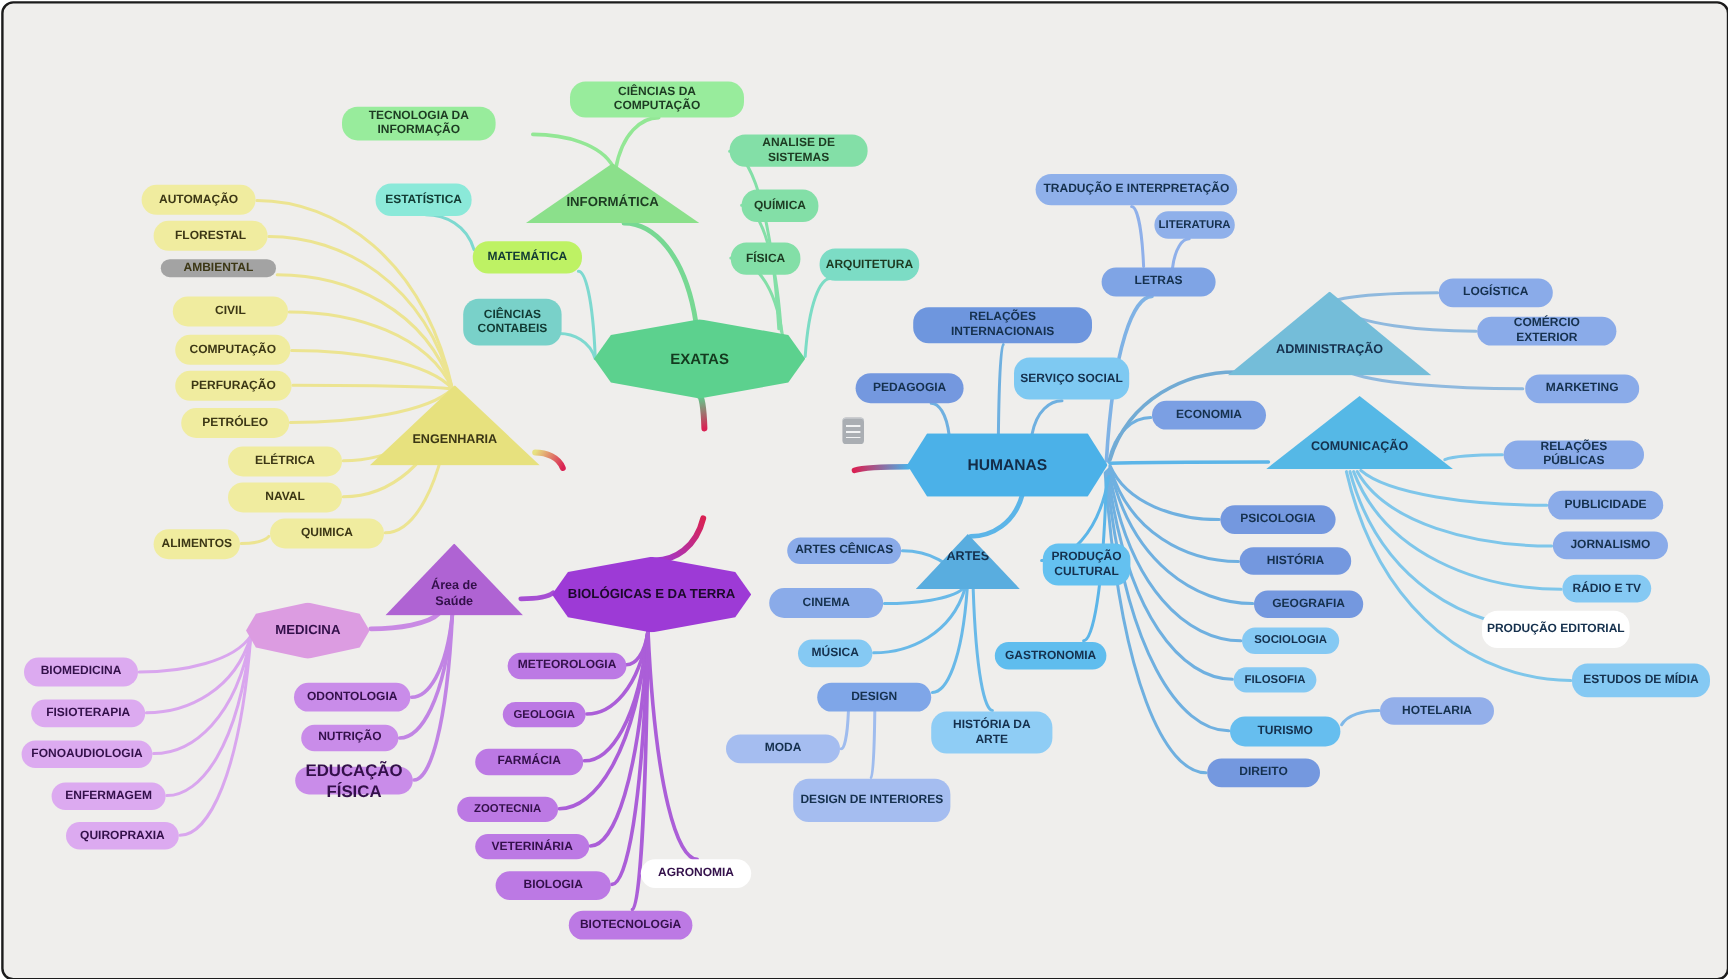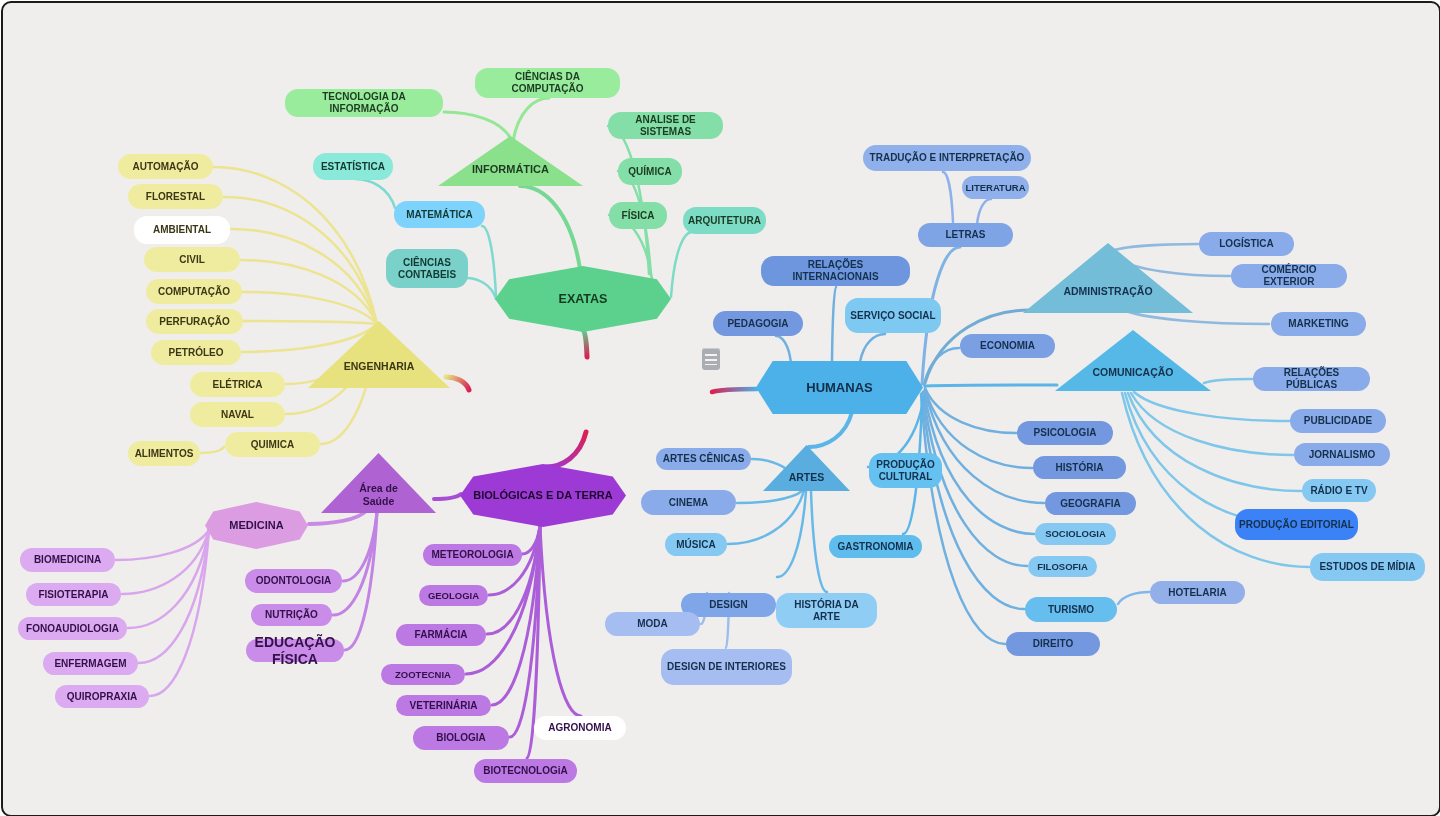--- a/index.html
+++ b/index.html
@@ -137,34 +137,34 @@
         <path d="M 206 527 C 195.5 620.1, 164 660, 136 660" fill="none" stroke="#d9a6ee" stroke-width="2.5" stroke-linecap="round"></path>
         <path d="M 206 527 C 197.15 643.2, 170.6 693, 147 693" fill="none" stroke="#d9a6ee" stroke-width="2.5" stroke-linecap="round"></path>
         <path d="M 374 509 C 368.9 557.3, 353.6 578, 340 578" fill="none" stroke="#c184e4" stroke-width="3" stroke-linecap="round"></path>
         <path d="M 374 509 C 367.4 581.1, 347.6 612, 330 612" fill="none" stroke="#c184e4" stroke-width="3" stroke-linecap="round"></path>
         <path d="M 374 509 C 369.2 605.6, 354.8 647, 342 647" fill="none" stroke="#c184e4" stroke-width="3" stroke-linecap="round"></path>
       </g>
   </svg>
   <div id="nodes-layer">
       <div class="node hexpeak" style="left: 492px; top: 263px; width: 176px; height: 66px; background: rgb(92, 209, 142); color: rgb(20, 58, 31); font-size: 12.5px;"><span class="lbl">EXATAS</span></div>
       <div class="node tri" style="left: 435px; top: 133px; width: 145px; height: 50px; background: rgb(139, 224, 139); color: rgb(29, 59, 34); font-size: 11px; justify-content: flex-end; padding-bottom: 10px;"><span class="lbl">INFORMÁTICA</span></div>
-      <div class="node pill" style="left: 282px; top: 86px; width: 158px; height: 28px; background: rgb(152, 236, 156); color: rgb(29, 59, 34); font-size: 10px;"><span class="lbl">TECNOLOGIA DA INFORMAÇÃO</span></div>
+      <div class="node pill" style="left: 282px; top: 86px; width: 128px; height: 28px; background: rgb(152, 236, 156); color: rgb(29, 59, 34); font-size: 10px;"><span class="lbl">TECNOLOGIA DA INFORMAÇÃO</span></div>
       <div class="node pill" style="left: 472px; top: 65px; width: 145px; height: 30px; background: rgb(152, 236, 156); color: rgb(29, 59, 34); font-size: 10px;"><span class="lbl">CIÊNCIAS DA COMPUTAÇÃO</span></div>
       <div class="node pill" style="left: 605px; top: 109px; width: 115px; height: 27px; background: rgb(131, 223, 167); color: rgb(29, 59, 34); font-size: 10px;"><span class="lbl">ANALISE DE SISTEMAS</span></div>
       <div class="node pill" style="left: 615px; top: 155px; width: 64px; height: 27px; background: rgb(131, 223, 167); color: rgb(29, 59, 34); font-size: 10px;"><span class="lbl">QUÍMICA</span></div>
       <div class="node pill" style="left: 606px; top: 199px; width: 58px; height: 27px; background: rgb(131, 223, 167); color: rgb(29, 59, 34); font-size: 10px;"><span class="lbl">FÍSICA</span></div>
       <div class="node pill" style="left: 680px; top: 204px; width: 83px; height: 27px; background: rgb(124, 220, 197); color: rgb(29, 59, 34); font-size: 10px;"><span class="lbl">ARQUITETURA</span></div>
       <div class="node pill" style="left: 310px; top: 150px; width: 80px; height: 27px; background: rgb(139, 233, 217); color: rgb(18, 58, 51); font-size: 10px;"><span class="lbl">ESTATÍSTICA</span></div>
-      <div class="node pill" style="left: 391px; top: 198px; width: 91px; height: 27px; background: #7dd3fc; color: rgb(18, 58, 51); font-size: 10px;"><span class="lbl">MATEMÁTICA</span></div>
+      <div class="node pill" style="left: 391px; top: 198px; width: 91px; height: 27px; background: #bef264; color: rgb(18, 58, 51); font-size: 10px;"><span class="lbl">MATEMÁTICA</span></div>
       <div class="node pill" style="left: 383px; top: 246px; width: 82px; height: 39px; background: rgb(121, 209, 201); color: rgb(18, 58, 51); font-size: 10px;"><span class="lbl">CIÊNCIAS
 CONTABEIS</span></div>
       <div class="node tri" style="left: 305px; top: 318px; width: 142px; height: 67px; background: rgb(231, 225, 126); color: rgb(60, 55, 21); font-size: 10.5px; justify-content: flex-end; padding-bottom: 16px;"><span class="lbl">ENGENHARIA</span></div>
       <div class="node pill" style="left: 115px; top: 151px; width: 95px; height: 25px; background: rgb(240, 236, 159); color: rgb(60, 55, 21); font-size: 10px;"><span class="lbl">AUTOMAÇÃO</span></div>
       <div class="node pill" style="left: 125px; top: 181px; width: 95px; height: 25px; background: rgb(240, 236, 159); color: rgb(60, 55, 21); font-size: 10px;"><span class="lbl">FLORESTAL</span></div>
-      <div class="node pill" style="left: 131px; top: 213px; width: 96px; height: 28px; background: #ffffff; color: rgb(60, 55, 21); font-size: 10px;"><span class="lbl">AMBIENTAL</span></div>
+      <div class="node pill" style="left: 131px; top: 213px; width: 96px; height: 15px; background: #a3a3a3; color: rgb(60, 55, 21); font-size: 10px;"><span class="lbl">AMBIENTAL</span></div>
       <div class="node pill" style="left: 141px; top: 244px; width: 96px; height: 25px; background: rgb(240, 236, 159); color: rgb(60, 55, 21); font-size: 10px;"><span class="lbl">CIVIL</span></div>
       <div class="node pill" style="left: 143px; top: 276px; width: 96px; height: 25px; background: rgb(240, 236, 159); color: rgb(60, 55, 21); font-size: 10px;"><span class="lbl">COMPUTAÇÃO</span></div>
       <div class="node pill" style="left: 143px; top: 306px; width: 97px; height: 25px; background: rgb(240, 236, 159); color: rgb(60, 55, 21); font-size: 10px;"><span class="lbl">PERFURAÇÃO</span></div>
       <div class="node pill" style="left: 148px; top: 337px; width: 90px; height: 25px; background: rgb(240, 236, 159); color: rgb(60, 55, 21); font-size: 10px;"><span class="lbl">PETRÓLEO</span></div>
       <div class="node pill" style="left: 187px; top: 369px; width: 95px; height: 25px; background: rgb(240, 236, 159); color: rgb(60, 55, 21); font-size: 10px;"><span class="lbl">ELÉTRICA</span></div>
       <div class="node pill" style="left: 187px; top: 399px; width: 95px; height: 25px; background: rgb(240, 236, 159); color: rgb(60, 55, 21); font-size: 10px;"><span class="lbl">NAVAL</span></div>
       <div class="node pill" style="left: 222px; top: 429px; width: 95px; height: 25px; background: rgb(240, 236, 159); color: rgb(60, 55, 21); font-size: 10px;"><span class="lbl">QUIMICA</span></div>
       <div class="node pill" style="left: 125px; top: 438px; width: 72px; height: 25px; background: rgb(240, 236, 159); color: rgb(60, 55, 21); font-size: 10px;"><span class="lbl">ALIMENTOS</span></div>
       <div class="node hex" style="left: 753px; top: 358px; width: 167px; height: 53px; background: rgb(75, 177, 232); color: rgb(19, 44, 71); font-size: 13px;"><span class="lbl">HUMANAS</span></div>
       <div class="node pill" style="left: 710px; top: 308px; width: 90px; height: 25px; background: rgb(116, 152, 223); color: rgb(21, 48, 77); font-size: 10px;"><span class="lbl">PEDAGOGIA</span></div>
@@ -176,35 +176,35 @@
       <div class="node pill" style="left: 957px; top: 331px; width: 95px; height: 24px; background: rgb(123, 159, 227); color: rgb(21, 48, 77); font-size: 10px;"><span class="lbl">ECONOMIA</span></div>
       <div class="node tri" style="left: 1020px; top: 240px; width: 170px; height: 70px; background: rgb(116, 189, 217); color: rgb(21, 48, 77); font-size: 10.5px; justify-content: flex-end; padding-bottom: 16px;"><span class="lbl">ADMINISTRAÇÃO</span></div>
       <div class="node pill" style="left: 1196px; top: 229px; width: 95px; height: 24px; background: rgb(138, 171, 233); color: rgb(21, 48, 77); font-size: 10px;"><span class="lbl">LOGÍSTICA</span></div>
       <div class="node pill" style="left: 1228px; top: 261px; width: 116px; height: 24px; background: rgb(138, 171, 233); color: rgb(21, 48, 77); font-size: 10px;"><span class="lbl">COMÉRCIO EXTERIOR</span></div>
       <div class="node pill" style="left: 1268px; top: 309px; width: 95px; height: 24px; background: rgb(138, 171, 233); color: rgb(21, 48, 77); font-size: 10px;"><span class="lbl">MARKETING</span></div>
       <div class="node tri" style="left: 1052px; top: 327px; width: 156px; height: 61px; background: rgb(85, 184, 230); color: rgb(21, 48, 77); font-size: 10.5px; justify-content: flex-end; padding-bottom: 13px;"><span class="lbl">COMUNICAÇÃO</span></div>
       <div class="node pill" style="left: 1250px; top: 364px; width: 117px; height: 24px; background: rgb(138, 171, 233); color: rgb(21, 48, 77); font-size: 10px;"><span class="lbl">RELAÇÕES PÚBLICAS</span></div>
       <div class="node pill" style="left: 1287px; top: 406px; width: 96px; height: 24px; background: rgb(138, 171, 233); color: rgb(21, 48, 77); font-size: 10px;"><span class="lbl">PUBLICIDADE</span></div>
       <div class="node pill" style="left: 1291px; top: 440px; width: 96px; height: 23px; background: rgb(138, 171, 233); color: rgb(21, 48, 77); font-size: 10px;"><span class="lbl">JORNALISMO</span></div>
       <div class="node pill" style="left: 1299px; top: 476px; width: 74px; height: 23px; background: rgb(133, 201, 243); color: rgb(21, 48, 77); font-size: 10px;"><span class="lbl">RÁDIO E TV</span></div>
-      <div class="node pill" style="left: 1232px; top: 506px; width: 123px; height: 31px; background: #3b82f6; color: rgb(21, 48, 77); font-size: 10px;"><span class="lbl">PRODUÇÃO EDITORIAL</span></div>
+      <div class="node pill" style="left: 1232px; top: 506px; width: 123px; height: 31px; background: #ffffff; color: rgb(21, 48, 77); font-size: 10px;"><span class="lbl">PRODUÇÃO EDITORIAL</span></div>
       <div class="node pill" style="left: 1307px; top: 550px; width: 115px; height: 28px; background: rgb(133, 201, 243); color: rgb(21, 48, 77); font-size: 10px;"><span class="lbl">ESTUDOS DE MÍDIA</span></div>
       <div class="node pill" style="left: 1014px; top: 418px; width: 96px; height: 24px; background: rgb(116, 152, 223); color: rgb(21, 48, 77); font-size: 10px;"><span class="lbl">PSICOLOGIA</span></div>
       <div class="node pill" style="left: 1030px; top: 453px; width: 93px; height: 23px; background: rgb(116, 152, 223); color: rgb(21, 48, 77); font-size: 10px;"><span class="lbl">HISTÓRIA</span></div>
       <div class="node pill" style="left: 1042px; top: 489px; width: 91px; height: 23px; background: rgb(116, 152, 223); color: rgb(21, 48, 77); font-size: 10px;"><span class="lbl">GEOGRAFIA</span></div>
       <div class="node pill" style="left: 1032px; top: 520px; width: 81px; height: 22px; background: rgb(133, 201, 243); color: rgb(21, 48, 77); font-size: 9.5px;"><span class="lbl">SOCIOLOGIA</span></div>
       <div class="node pill" style="left: 1025px; top: 553px; width: 69px; height: 21px; background: rgb(133, 201, 243); color: rgb(21, 48, 77); font-size: 9.5px;"><span class="lbl">FILOSOFIA</span></div>
       <div class="node pill" style="left: 1022px; top: 594px; width: 92px; height: 25px; background: rgb(102, 190, 239); color: rgb(21, 48, 77); font-size: 10px;"><span class="lbl">TURISMO</span></div>
       <div class="node pill" style="left: 1147px; top: 578px; width: 95px; height: 23px; background: rgb(147, 175, 234); color: rgb(21, 48, 77); font-size: 10px;"><span class="lbl">HOTELARIA</span></div>
       <div class="node pill" style="left: 1003px; top: 629px; width: 94px; height: 24px; background: rgb(116, 152, 223); color: rgb(21, 48, 77); font-size: 10px;"><span class="lbl">DIREITO</span></div>
-      <div class="node tri" style="left: 760px; top: 442px; width: 87px; height: 46px; background: rgb(89, 173, 223); color: rgb(21, 48, 77); font-size: 10.5px; justify-content: flex-end; padding-bottom: 8px;"><span class="lbl">ARTES</span></div>
+      <div class="node tri" style="left: 760px; top: 442px; width: 87px; height: 46px; background: rgb(89, 173, 223); color: rgb(21, 48, 77); font-size: 10.5px; justify-content: center; padding-bottom: 8px;"><span class="lbl">ARTES</span></div>
       <div class="node pill" style="left: 653px; top: 445px; width: 95px; height: 22px; background: rgb(138, 171, 233); color: rgb(21, 48, 77); font-size: 10px;"><span class="lbl">ARTES CÊNICAS</span></div>
       <div class="node pill" style="left: 638px; top: 487px; width: 95px; height: 25px; background: rgb(138, 171, 233); color: rgb(21, 48, 77); font-size: 10px;"><span class="lbl">CINEMA</span></div>
       <div class="node pill" style="left: 662px; top: 530px; width: 62px; height: 23px; background: rgb(133, 201, 243); color: rgb(21, 48, 77); font-size: 10px;"><span class="lbl">MÚSICA</span></div>
-      <div class="node pill" style="left: 678px; top: 566px; width: 95px; height: 24px; background: rgb(127, 166, 232); color: rgb(21, 48, 77); font-size: 10px; margin-top: 24px;"><span class="lbl">DESIGN</span></div>
+      <div class="node pill" style="left: 678px; top: 566px; width: 95px; height: 24px; background: rgb(127, 166, 232); color: rgb(21, 48, 77); font-size: 10px;"><span class="lbl">DESIGN</span></div>
       <div class="node pill" style="left: 602px; top: 609px; width: 95px; height: 24px; background: rgb(165, 189, 240); color: rgb(21, 48, 77); font-size: 10px;"><span class="lbl">MODA</span></div>
       <div class="node pill" style="left: 658px; top: 646px; width: 131px; height: 36px; background: rgb(165, 189, 240); color: rgb(21, 48, 77); font-size: 10px;"><span class="lbl">DESIGN DE INTERIORES</span></div>
       <div class="node pill" style="left: 773px; top: 590px; width: 101px; height: 35px; background: rgb(143, 205, 245); color: rgb(21, 48, 77); font-size: 10px;"><span class="lbl">HISTÓRIA DA ARTE</span></div>
       <div class="node pill" style="left: 866px; top: 450px; width: 73px; height: 35px; background: rgb(100, 193, 240); color: rgb(21, 48, 77); font-size: 10px;"><span class="lbl">PRODUÇÃO
 CULTURAL</span></div>
       <div class="node pill" style="left: 826px; top: 532px; width: 93px; height: 23px; background: rgb(95, 189, 238); color: rgb(21, 48, 77); font-size: 10px;"><span class="lbl">GASTRONOMIA</span></div>
       <div class="node hexpeak" style="left: 457px; top: 461px; width: 166px; height: 63px; background: rgb(157, 58, 214); color: rgb(28, 9, 43); font-size: 11px;"><span class="lbl">BIOLÓGICAS E DA TERRA</span></div>
       <div class="node tri" style="left: 318px; top: 450px; width: 115px; height: 60px; background: rgb(175, 99, 211); color: rgb(51, 16, 74); font-size: 10.5px; justify-content: flex-end; padding-bottom: 6px;"><span class="lbl">Área de
 Saúde</span></div>
       <div class="node hexpeak" style="left: 202px; top: 499px; width: 103px; height: 47px; background: rgb(220, 156, 225); color: rgb(51, 16, 74); font-size: 11px;"><span class="lbl">MEDICINA</span></div>

